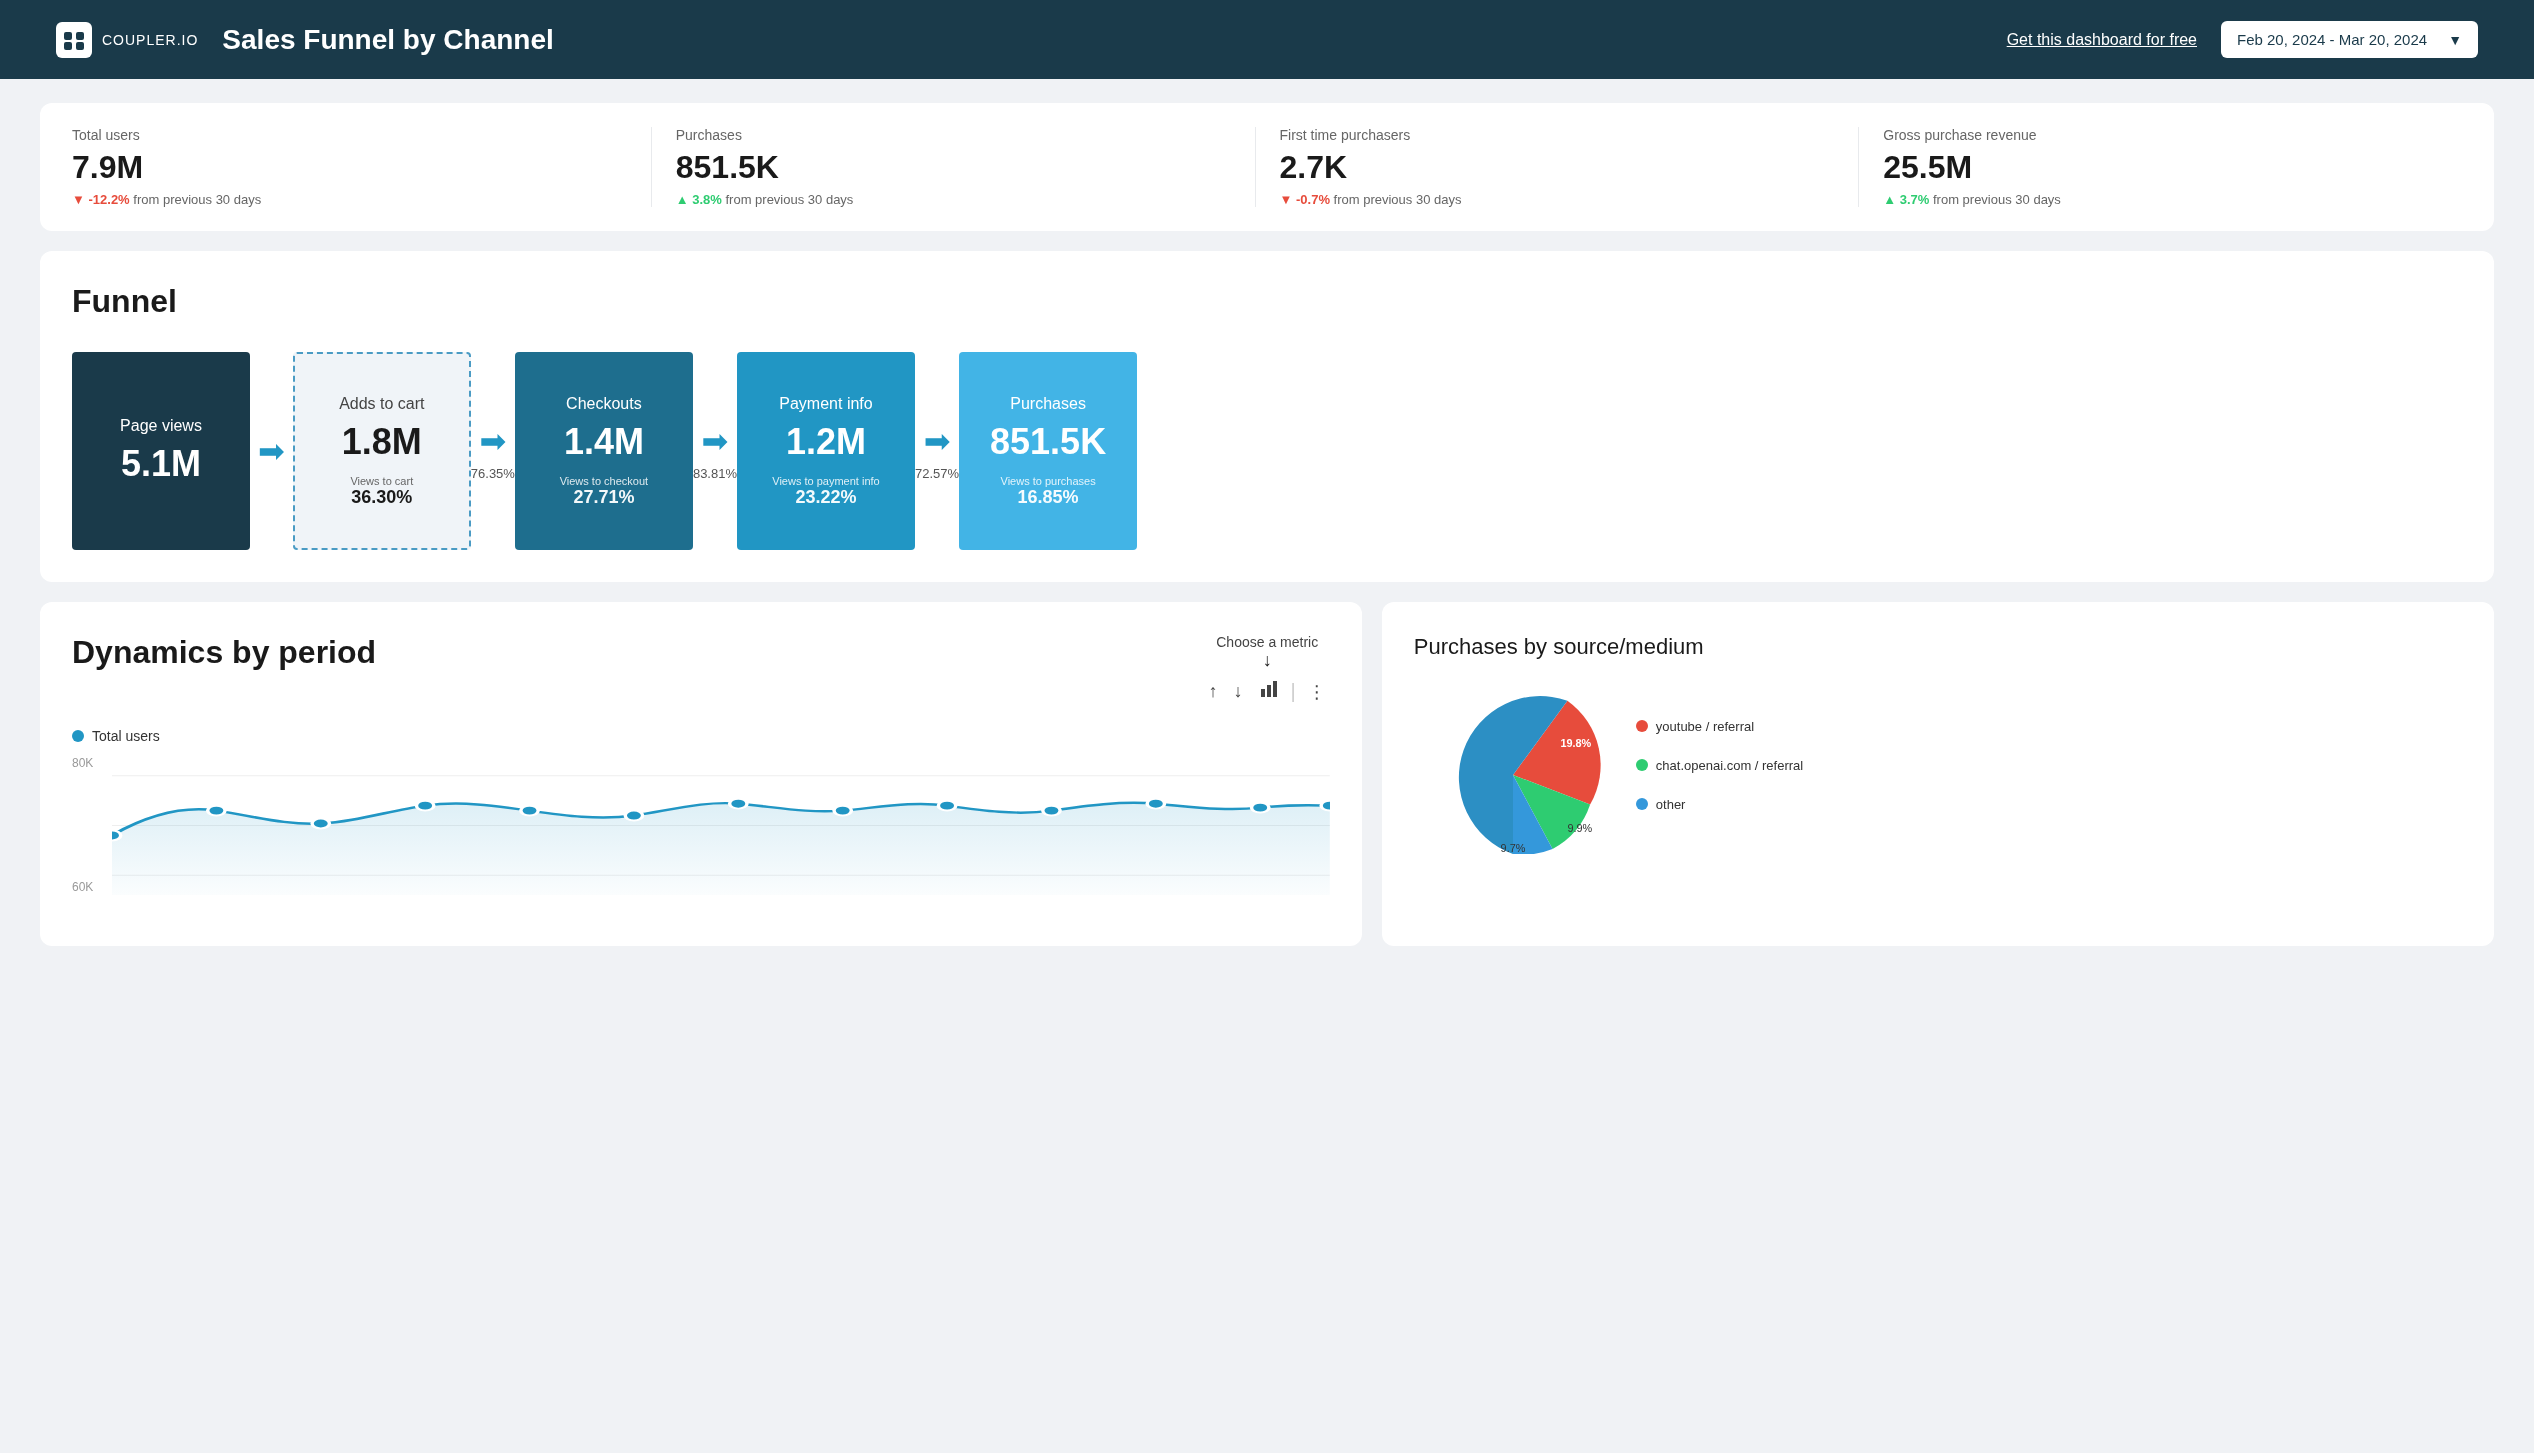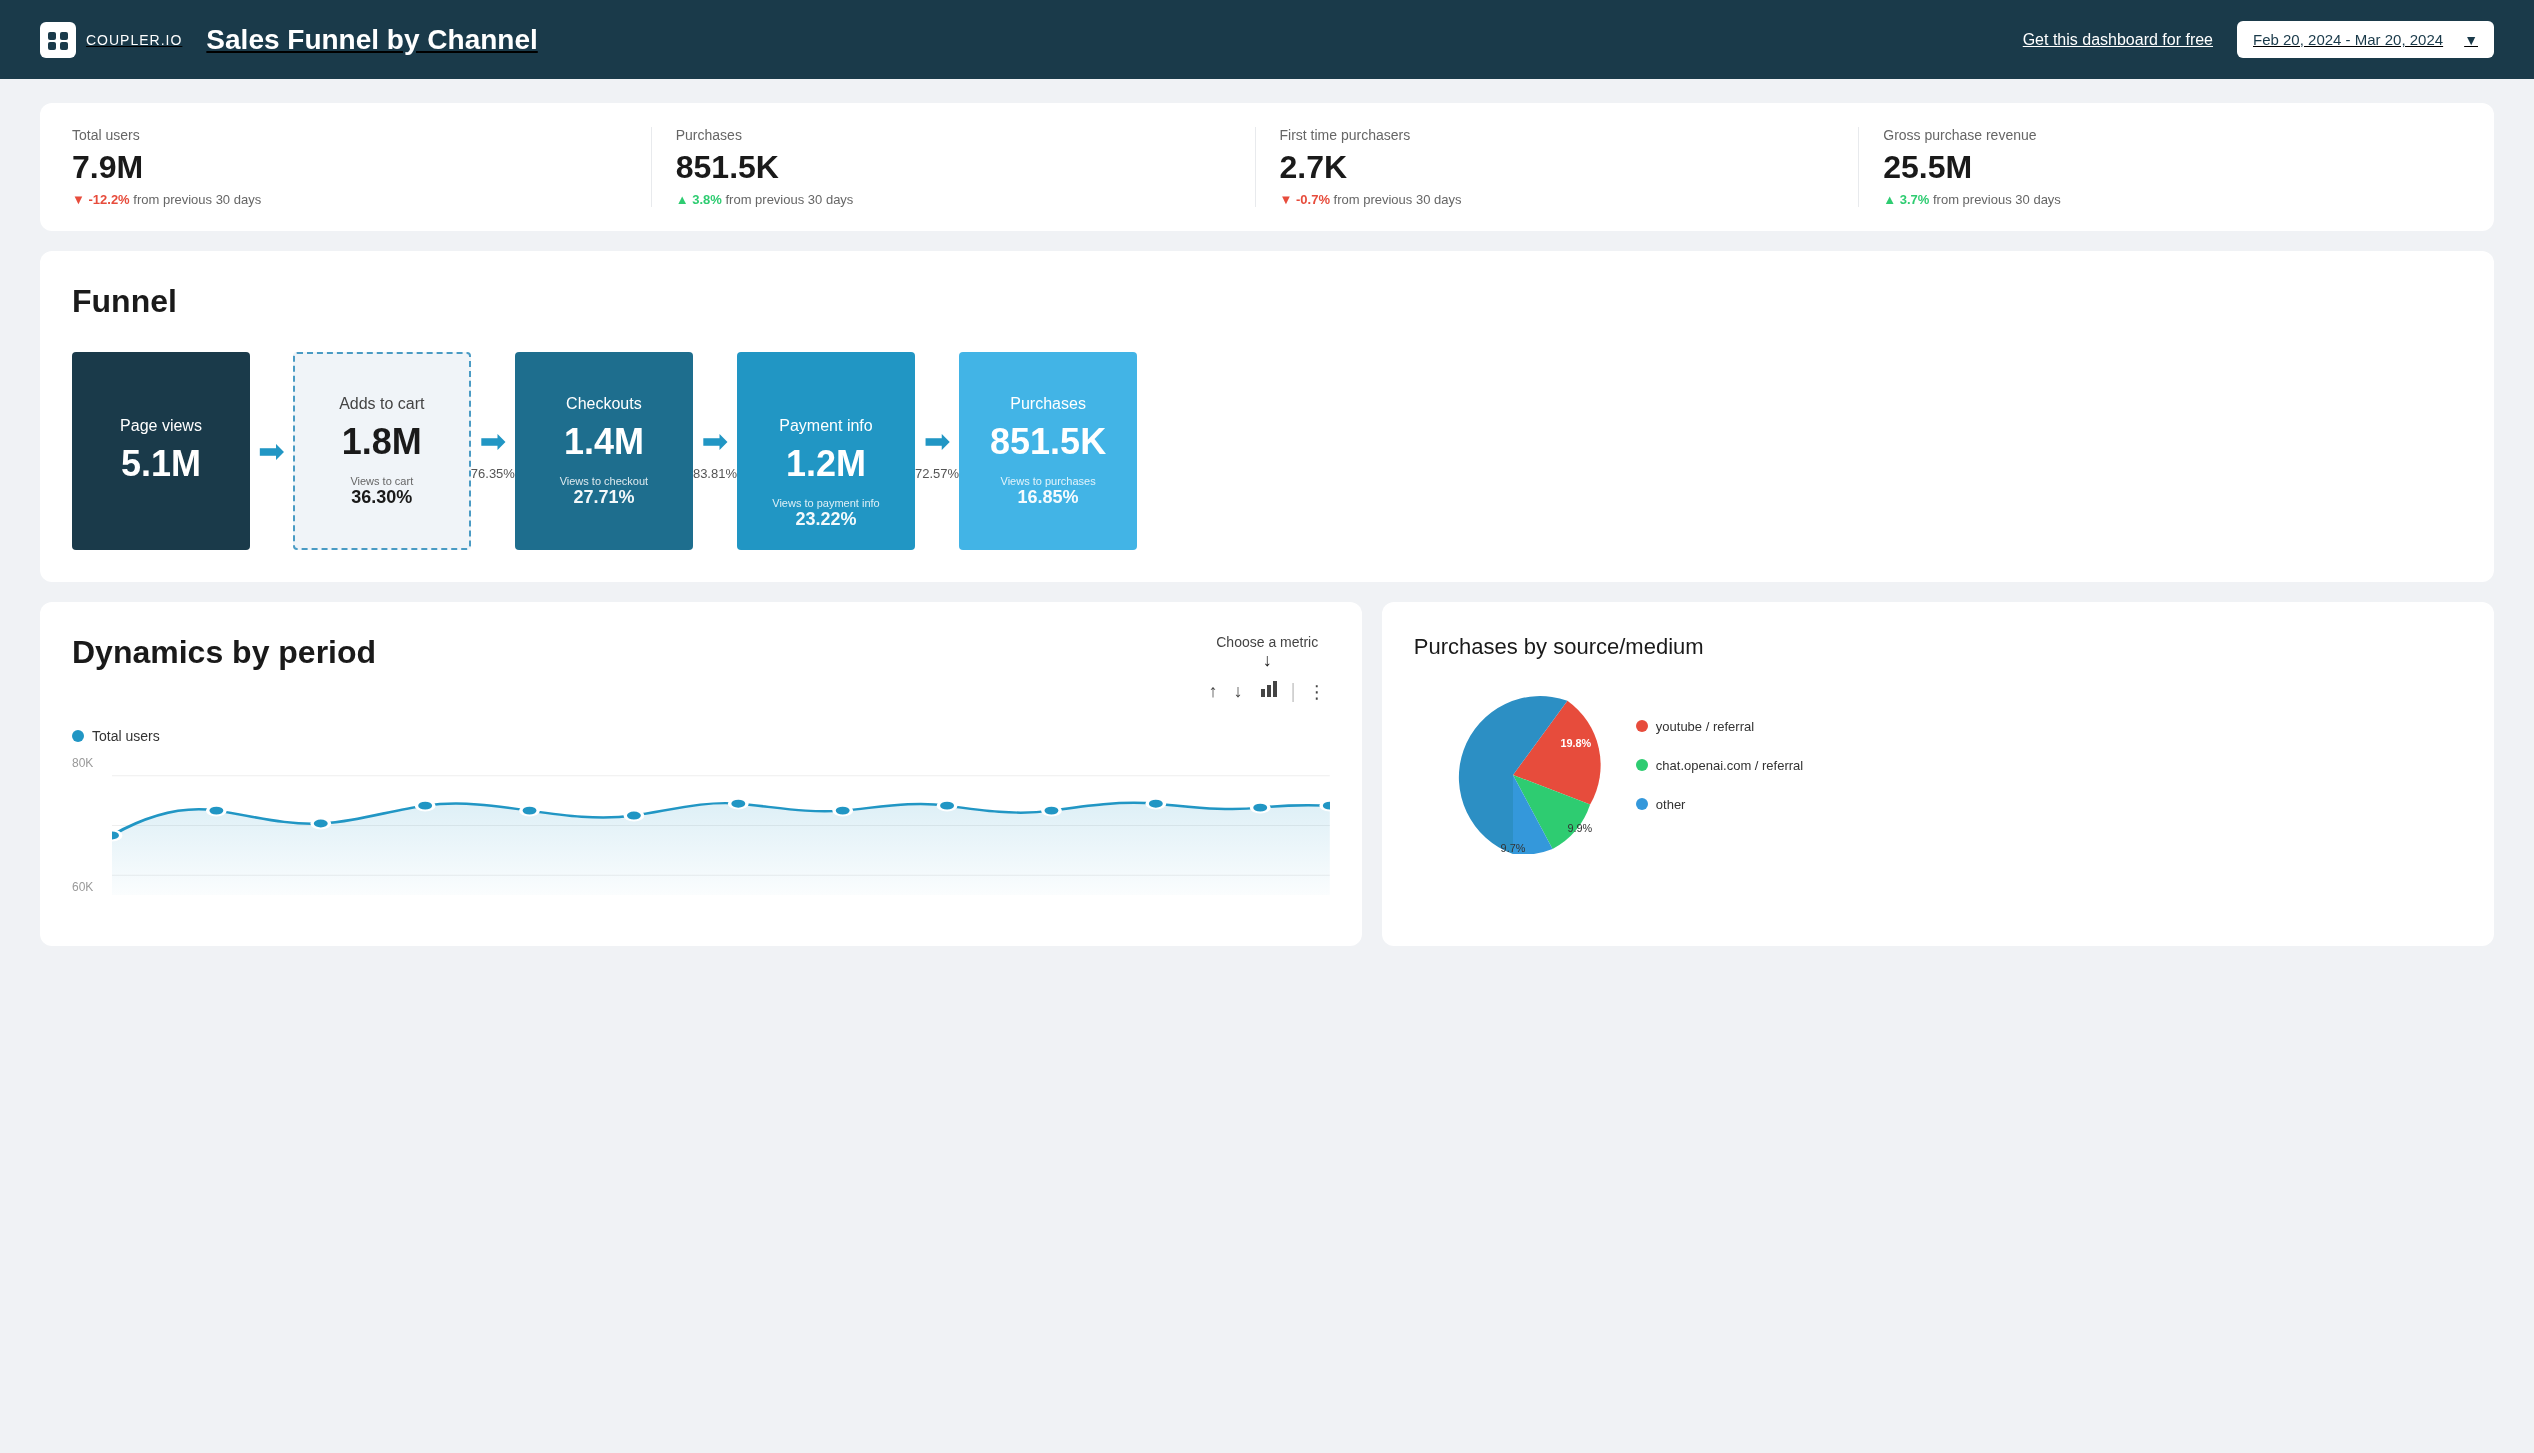--- a/index.html
+++ b/index.html
@@ -3,24 +3,23 @@
   <meta charset="utf-8">
   <style>
     * { box-sizing: border-box; margin: 0; padding: 0; }
     body { font-family: 'Segoe UI', Arial, sans-serif; background: #f0f2f5; min-width: 1188px; }
 
     
     .header {
       background: #1a3a4a;
       display: flex;
       align-items: center;
-      padding: 0 40px;
+      padding: 0 56px;
       height: 79px;
       justify-content: space-between;
-      text-decoration: underline;
     }
     .header-left {
       display: flex;
       align-items: center;
       gap: 16px;
     }
     .logo {
       display: flex;
       align-items: center;
       gap: 10px;
@@ -145,21 +144,21 @@
       justify-content: center;
       border-radius: 4px;
       padding: 20px;
       min-width: 178px;
       height: 198px;
       position: relative;
     }
     .funnel-step.step-1 { background: #1a3a4a; }
     .funnel-step.step-2 { background: #f0f4f8; border: 2px dashed #4a9bc4; }
     .funnel-step.step-3 { background: #1e6e8e; }
-    .funnel-step.step-4 { background: #2196c4; justify-content: flex-end; }
+    .funnel-step.step-4 { background: #2196c4; }
     .funnel-step.step-5 { background: #42b4e6; }
 
     .funnel-step-label {
       font-size: 16px;
       color: #fff;
       margin-bottom: 8px;
     }
     .funnel-step.step-2 .funnel-step-label { color: #444; }
     .funnel-step-value {
       font-size: 36px;

